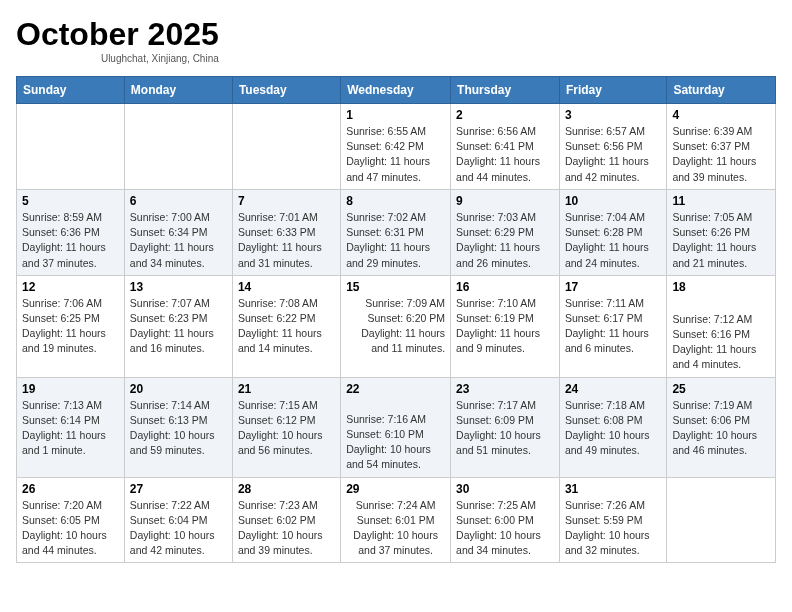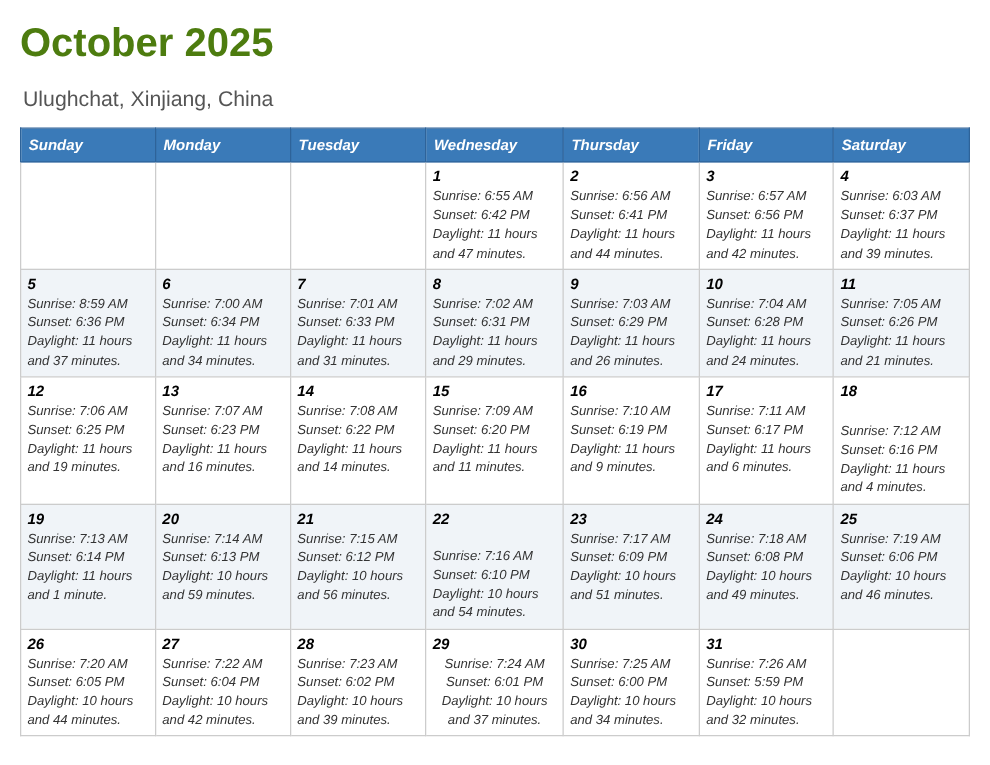--- a/index.html
+++ b/index.html
@@ -15,32 +15,30 @@
       justify-content: space-between;
       align-items: flex-start;
       margin-bottom: 12px;
     }
     .title-block {
       text-align: right;
     }
     .month-title {
       font-size: 32px;
       font-weight: bold;
-      color: #4d7c0f;
+      color: #000000;
     }
     .location {
-      font-size: 17px;
+      font-size: 10px;
       color: #555;
-      margin-top: 17px;
     }
     .calendar {
       width: 100%;
       border-collapse: collapse;
       font-size: 11px;
-      font-style: italic;
     }
     .calendar thead tr th {
       background: #3a7ab8;
       color: #fff;
       text-align: left;
       padding: 6px 6px;
       font-size: 12px;
       font-weight: bold;
       border: 1px solid #2e6399;
     }
@@ -135,21 +133,21 @@
 Daylight: 11 hours and 44 minutes.</div>
         </td>
         <td>
           <span class="day-number">3</span>
           <div class="day-info" style="white-space: pre-line;">Sunrise: 6:57 AM
 Sunset: 6:56 PM
 Daylight: 11 hours and 42 minutes.</div>
         </td>
         <td>
           <span class="day-number">4</span>
-          <div class="day-info" style="white-space: pre-line;">Sunrise: 6:03 AM
+          <div class="day-info" style="white-space: pre-line;">Sunrise: 6:39 AM
 Sunset: 6:37 PM
 Daylight: 11 hours and 39 minutes.</div>
         </td>
       </tr>
       <tr>
         <td>
           <span class="day-number">5</span>
           <div class="day-info" style="white-space: pre-line;">Sunrise: 8:59 AM
 Sunset: 6:36 PM
 Daylight: 11 hours and 37 minutes.</div>
@@ -205,21 +203,21 @@
 Daylight: 11 hours and 16 minutes.</div>
         </td>
         <td>
           <span class="day-number">14</span>
           <div class="day-info" style="white-space: pre-line;">Sunrise: 7:08 AM
 Sunset: 6:22 PM
 Daylight: 11 hours and 14 minutes.</div>
         </td>
         <td>
           <span class="day-number">15</span>
-          <div class="day-info" style="white-space: pre-line;">Sunrise: 7:09 AM
+          <div class="day-info" style="white-space: pre-line; text-align: right;">Sunrise: 7:09 AM
 Sunset: 6:20 PM
 Daylight: 11 hours and 11 minutes.</div>
         </td>
         <td>
           <span class="day-number">16</span>
           <div class="day-info" style="white-space: pre-line;">Sunrise: 7:10 AM
 Sunset: 6:19 PM
 Daylight: 11 hours and 9 minutes.</div>
         </td>
         <td>

